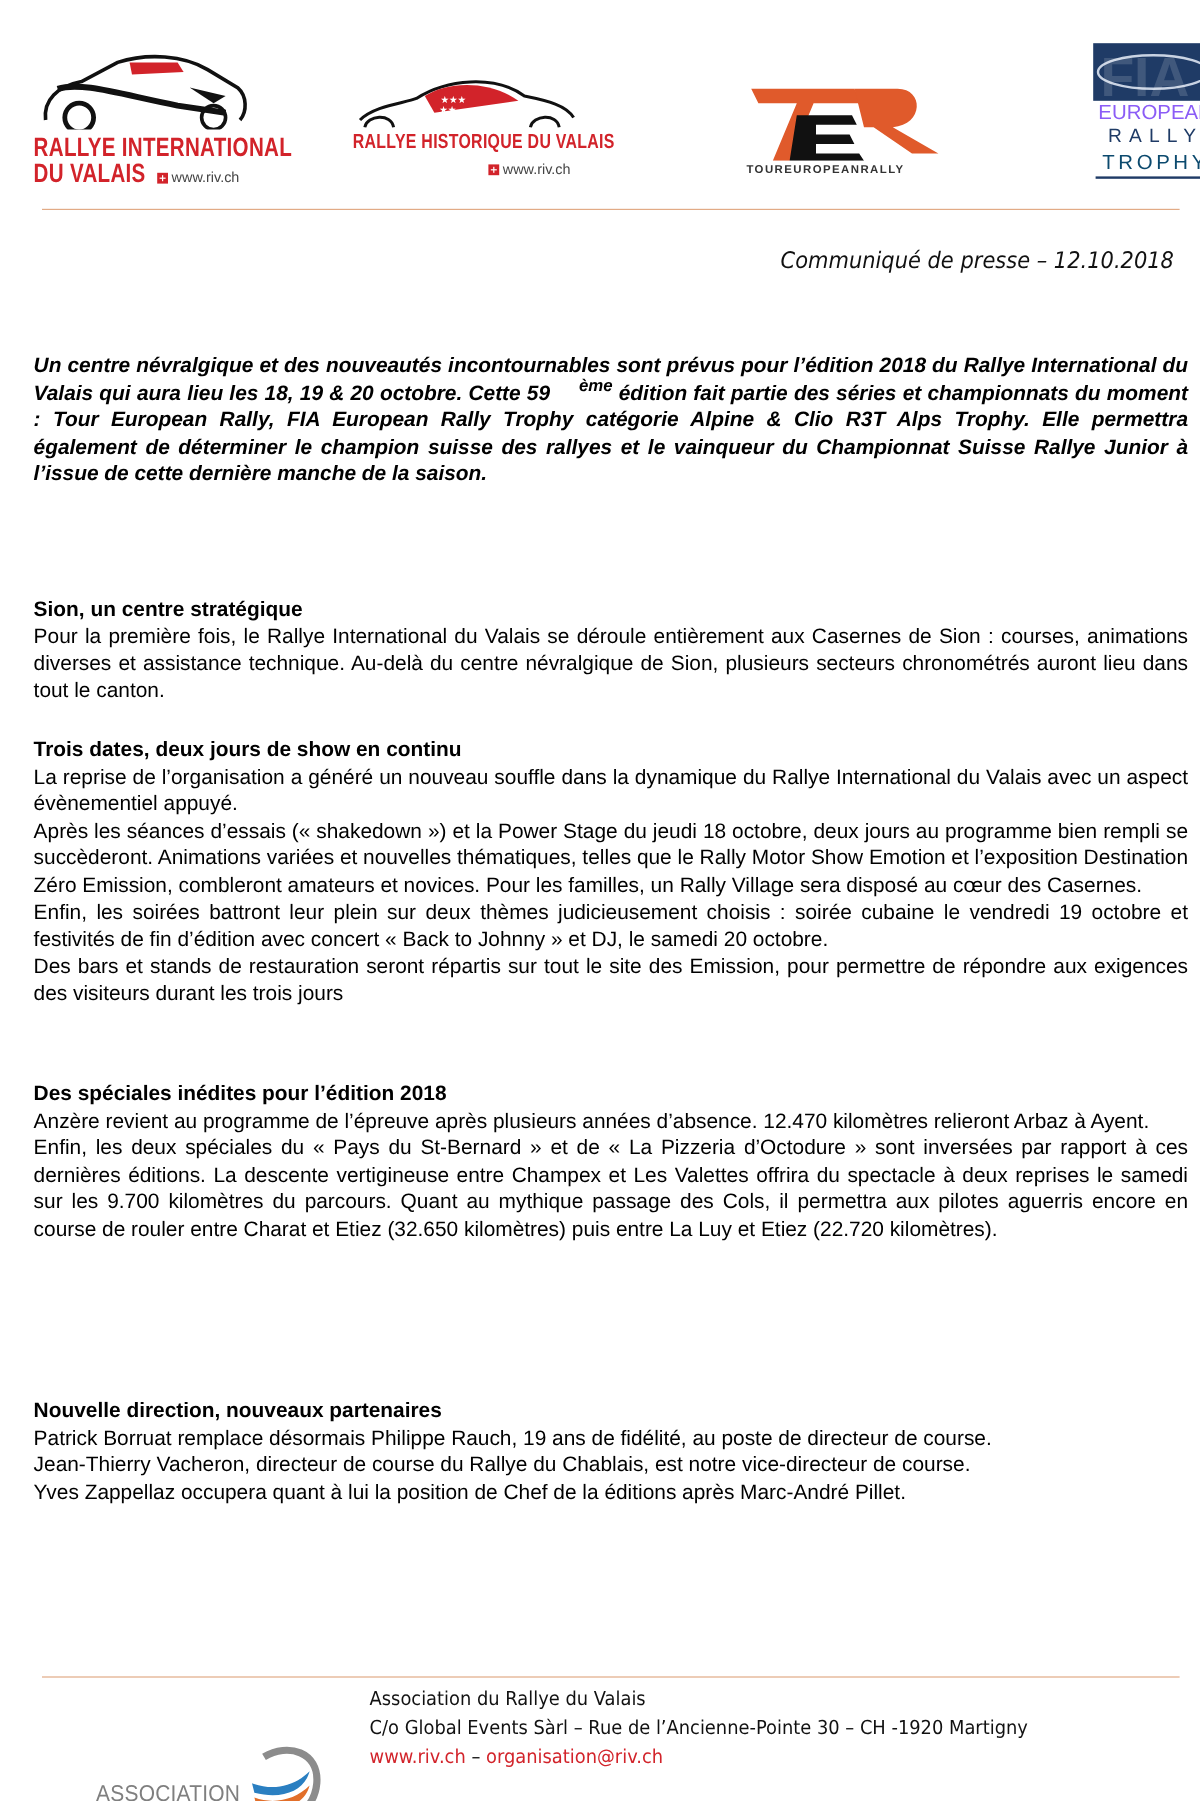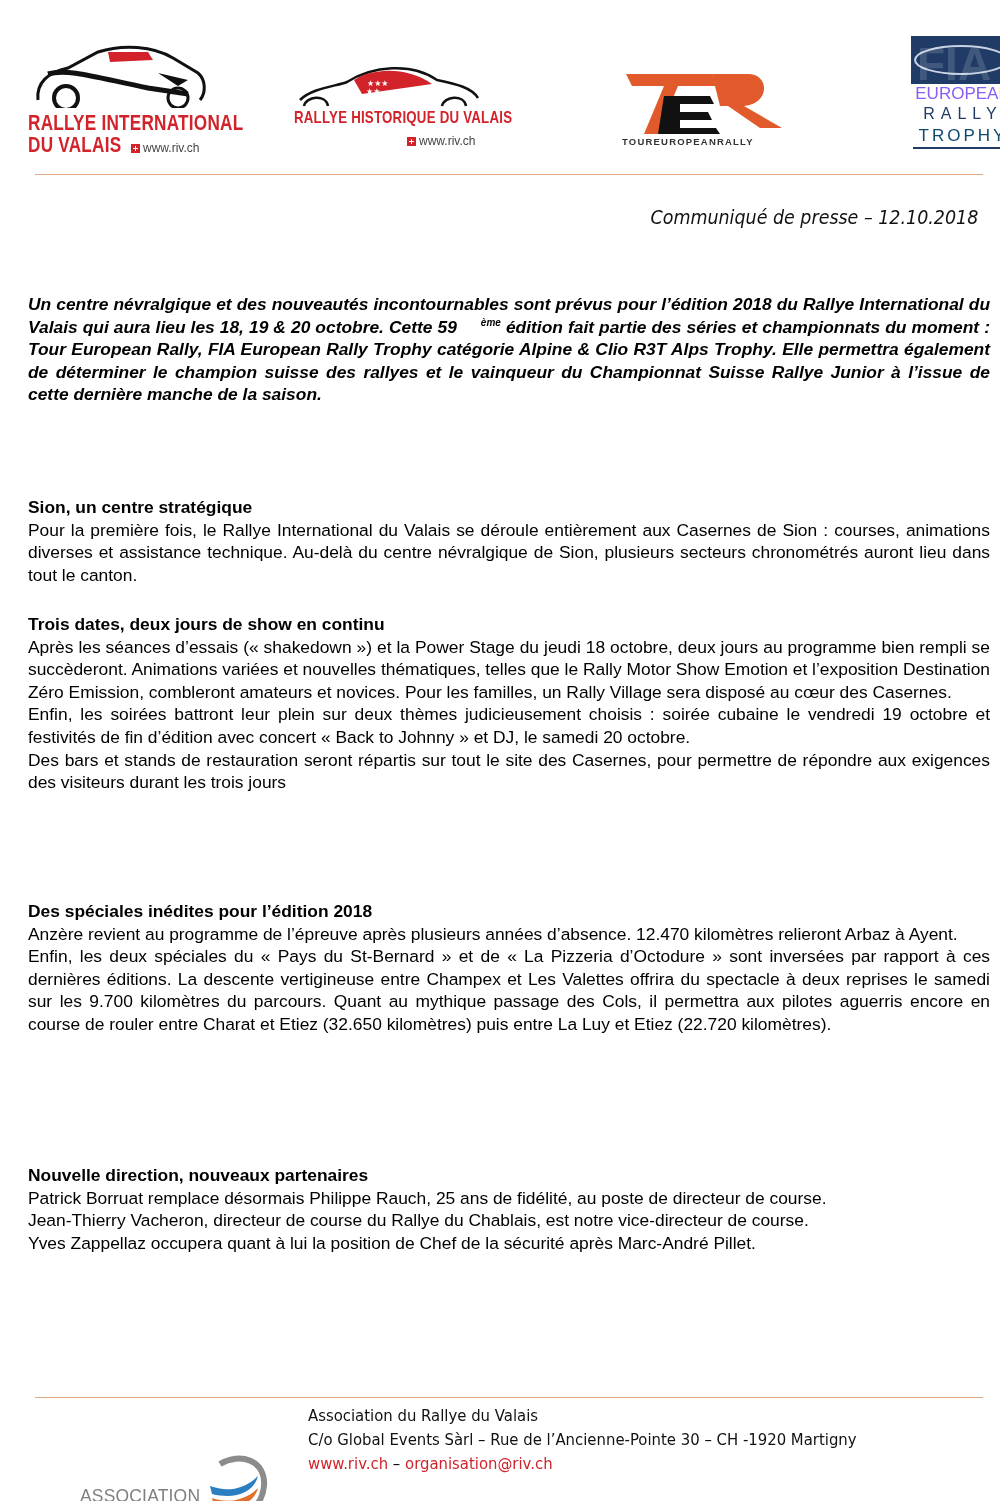--- a/index.html
+++ b/index.html
@@ -16,21 +16,21 @@
   .small-url { font-family: "Liberation Sans", sans-serif; font-size: 12px; color: #444; white-space: nowrap; }
   .swiss-flag { display: inline-block; width: 9px; height: 9px; background: #d2232a; position: relative; vertical-align: -1px; margin-right: 3px; }
   .swiss-flag::before { content: ""; position: absolute; left: 4px; top: 2px; width: 1px; height: 5px; background: #fff; }
   .swiss-flag::after { content: ""; position: absolute; left: 2px; top: 4px; width: 5px; height: 1px; background: #fff; }
 
   .rule { left: 35px; width: 948px; height: 1px; background: #e2ab86; }
 
   .press-date { right: 22px; top: 206px; font-family: "DejaVu Sans", sans-serif; font-style: italic; font-size: 19px; color: #111; transform: scaleX(0.92); transform-origin: right top; white-space: nowrap; }
 
   .intro { left: 28px; top: 293px; width: 962px; font-family: "Liberation Sans", sans-serif; font-weight: bold; font-style: italic; font-size: 17.4px; line-height: 22.6px; text-align: justify; }
-  .intro sup { font-size: 10px; line-height: 0; vertical-align: 7px; margin-left: 24px; }
+  .intro sup { font-size: 14px; line-height: 0; vertical-align: 7px; margin-left: 24px; }
 
   .section { left: 28px; width: 962px; font-family: "Liberation Sans", sans-serif; font-size: 17.4px; line-height: 22.6px; }
   .section h2 { margin: 0; font-size: 17.4px; font-weight: bold; line-height: 22.6px; }
   .section p { margin: 0; text-align: justify; }
   .section p.nojust { text-align: left; }
 
   .footer-logo { left: 78px; top: 1452px; width: 190px; height: 80px; }
   .assoc-1 { position: absolute; left: 2px; top: 33px; font-family: "Liberation Sans", sans-serif; font-size: 19px; color: #7f7f7f; letter-spacing: 0.2px; white-space: nowrap; transform: scaleX(0.92); transform-origin: left top; }
   .assoc-2 { position: absolute; left: -14px; top: 54px; font-family: "Liberation Sans", sans-serif; font-size: 19px; color: #7f7f7f; white-space: nowrap; transform: scaleX(0.9); transform-origin: left top; }
 
@@ -98,36 +98,37 @@
 
 <div class="abs intro"><span>Un centre névralgique et des nouveautés incontournables sont prévus pour l’édition 2018 du Rallye International du Valais qui aura lieu les 18, 19 &amp; 20 octobre. Cette 59</span><sup>ème</sup><span> édition fait partie des séries et championnats du moment : Tour European Rally, FIA European Rally Trophy catégorie Alpine &amp; Clio R3T Alps Trophy. Elle permettra également de déterminer le champion suisse des rallyes et le vainqueur du Championnat Suisse Rallye Junior à l’issue de cette dernière manche de la saison.</span></div>
 
 <div class="abs section" style="top:496px;">
   <h2>Sion, un centre stratégique</h2>
   <p>Pour la première fois, le Rallye International du Valais se déroule entièrement aux Casernes de Sion : courses, animations diverses et assistance technique. Au-delà du centre névralgique de Sion, plusieurs secteurs chronométrés auront lieu dans tout le canton.</p>
 </div>
 
 <div class="abs section" style="top:613px;">
   <h2>Trois dates, deux jours de show en continu</h2>
+  <p>La reprise de l’organisation a généré un nouveau souffle dans la dynamique du Rallye International du Valais avec un aspect évènementiel appuyé.</p>
   <p>Après les séances d’essais (« shakedown ») et la Power Stage du jeudi 18 octobre, deux jours au programme bien rempli se succèderont. Animations variées et nouvelles thématiques, telles que le Rally Motor Show Emotion et l’exposition Destination Zéro Emission, combleront amateurs et novices. Pour les familles, un Rally Village sera disposé au cœur des Casernes.</p>
   <p>Enfin, les soirées battront leur plein sur deux thèmes judicieusement choisis : soirée cubaine le vendredi 19 octobre et festivités de fin d’édition avec concert « Back to Johnny » et DJ, le samedi 20 octobre.</p>
-  <p>Des bars et stands de restauration seront répartis sur tout le site des Casernes, pour permettre de répondre aux exigences des visiteurs durant les trois jours</p>
+  <p>Des bars et stands de restauration seront répartis sur tout le site des Emission, pour permettre de répondre aux exigences des visiteurs durant les trois jours</p>
 </div>
 
 <div class="abs section" style="top:900px;">
   <h2>Des spéciales inédites pour l’édition 2018</h2>
   <p>Anzère revient au programme de l’épreuve après plusieurs années d’absence. 12.470 kilomètres relieront Arbaz à Ayent.</p>
   <p>Enfin, les deux spéciales du « Pays du St-Bernard » et de « La Pizzeria d’Octodure » sont inversées par rapport à ces dernières éditions. La descente vertigineuse entre Champex et Les Valettes offrira du spectacle à deux reprises le samedi sur les 9.700 kilomètres du parcours. Quant au mythique passage des Cols, il permettra aux pilotes aguerris encore en course de rouler entre Charat et Etiez (32.650 kilomètres) puis entre La Luy et Etiez (22.720 kilomètres).</p>
 </div>
 
 <div class="abs section" style="top:1164px;">
   <h2>Nouvelle direction, nouveaux partenaires</h2>
-  <p class="nojust">Patrick Borruat remplace désormais Philippe Rauch, 25 ans de fidélité, au poste de directeur de course.</p>
+  <p class="nojust">Patrick Borruat remplace désormais Philippe Rauch, 19 ans de fidélité, au poste de directeur de course.</p>
   <p class="nojust">Jean-Thierry Vacheron, directeur de course du Rallye du Chablais, est notre vice-directeur de course.</p>
-  <p class="nojust">Yves Zappellaz occupera quant à lui la position de Chef de la sécurité après Marc-André Pillet.</p>
+  <p class="nojust">Yves Zappellaz occupera quant à lui la position de Chef de la éditions après Marc-André Pillet.</p>
 </div>
 
 <div class="abs rule" style="top:1397px;"></div>
 
 <div class="abs footer-logo">
   <svg width="70" height="80" viewBox="0 0 70 80" style="position:absolute;left:122px;top:0;">
     <path d="M20 12 C 40 0, 66 8, 64 34 C 62 56, 44 66, 26 64" fill="none" stroke="#8c8c8c" stroke-width="6"></path>
     <path d="M10 34 C 26 40, 44 38, 58 24 C 54 40, 36 48, 12 42 Z" fill="#2a7fc1"></path>
     <path d="M12 46 C 28 52, 46 48, 58 36 C 54 52, 36 58, 14 54 Z" fill="#e26f2a"></path>
   </svg>

